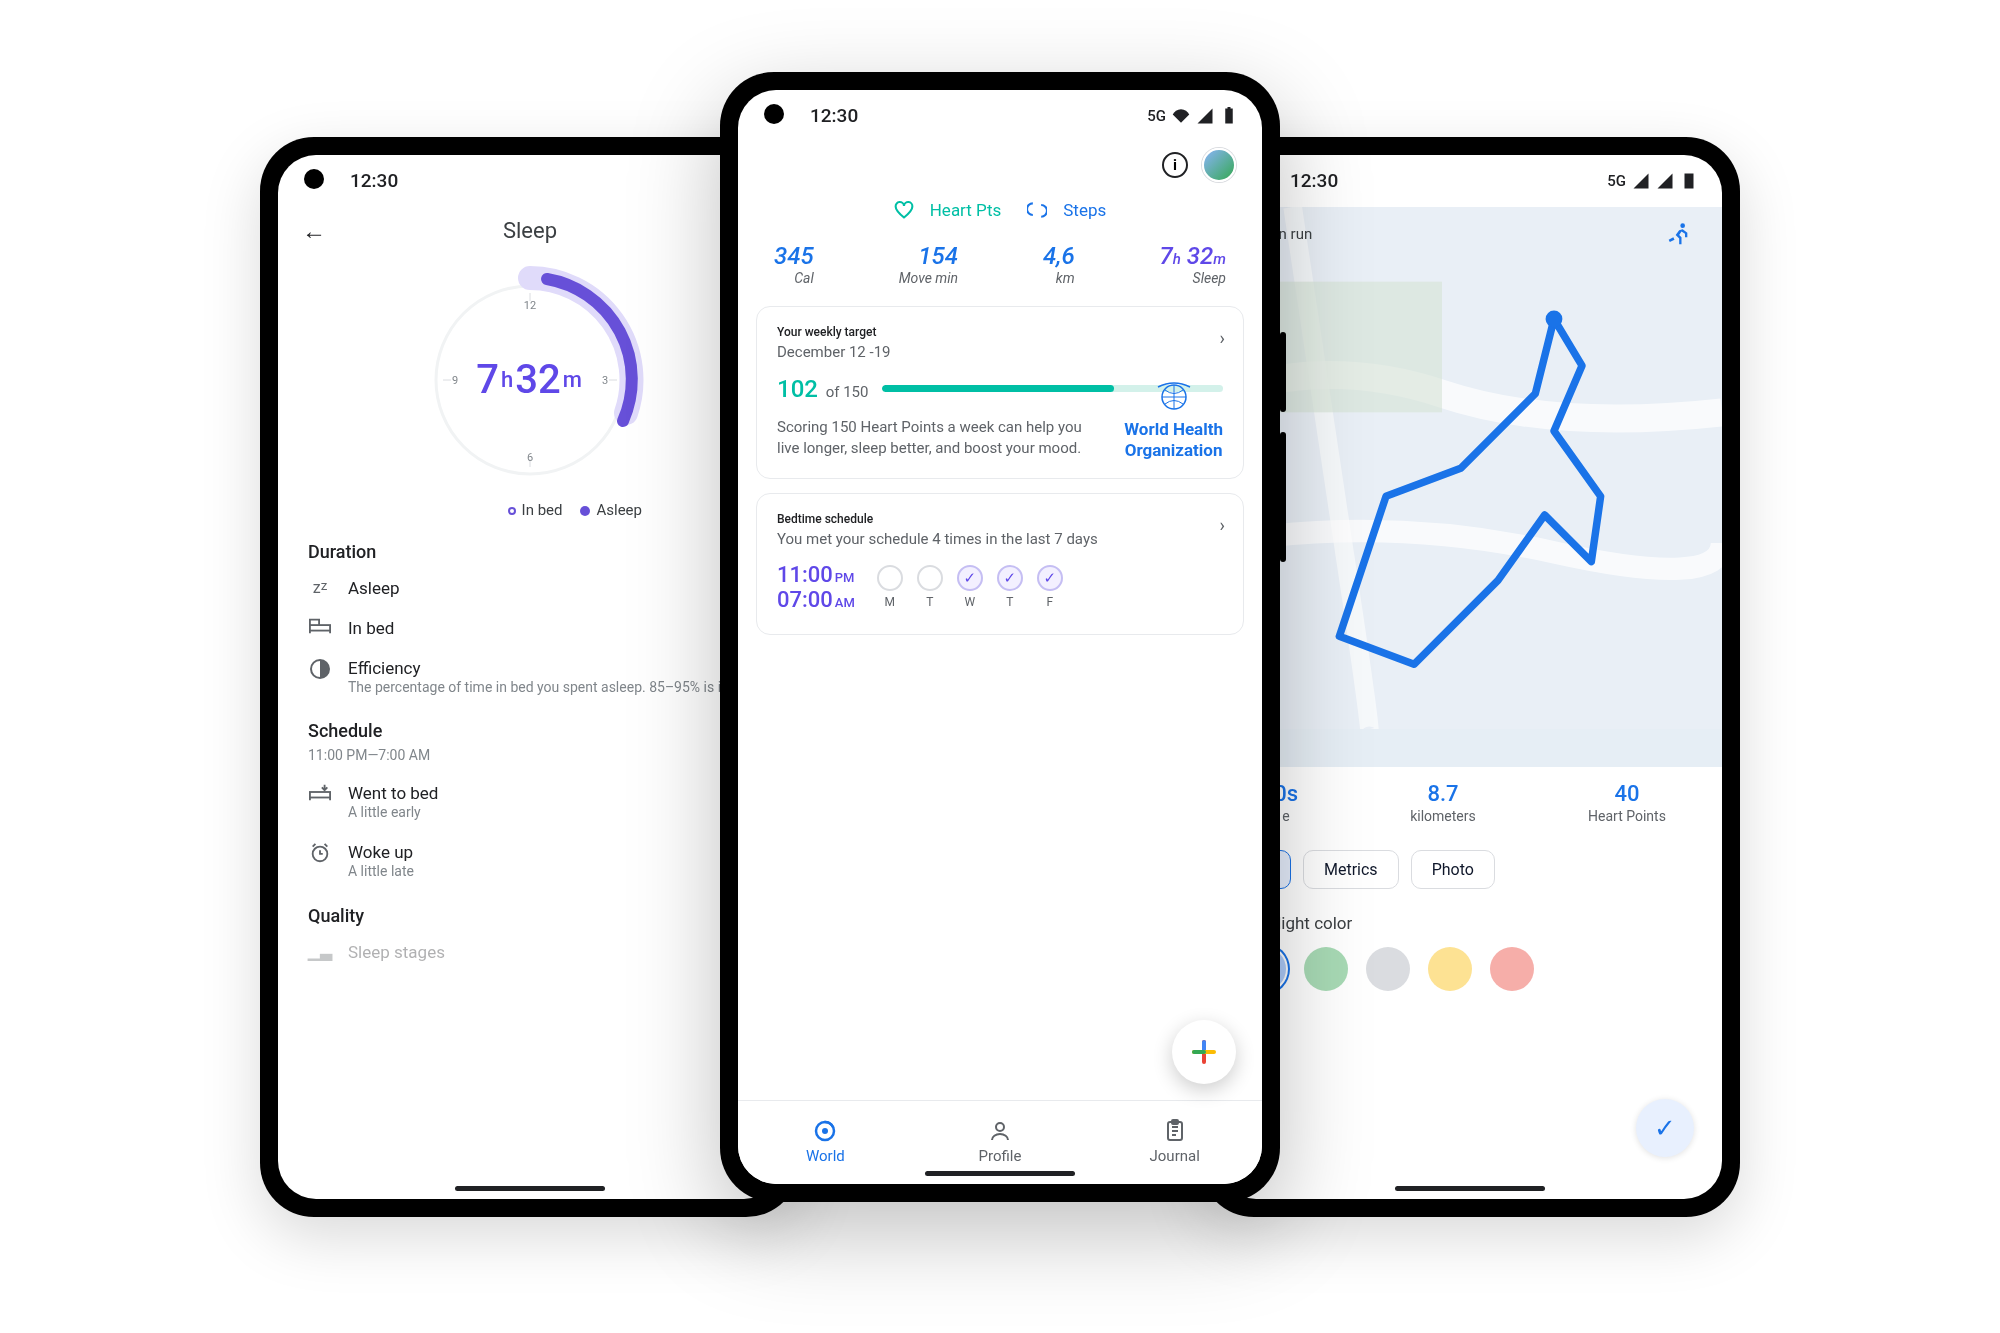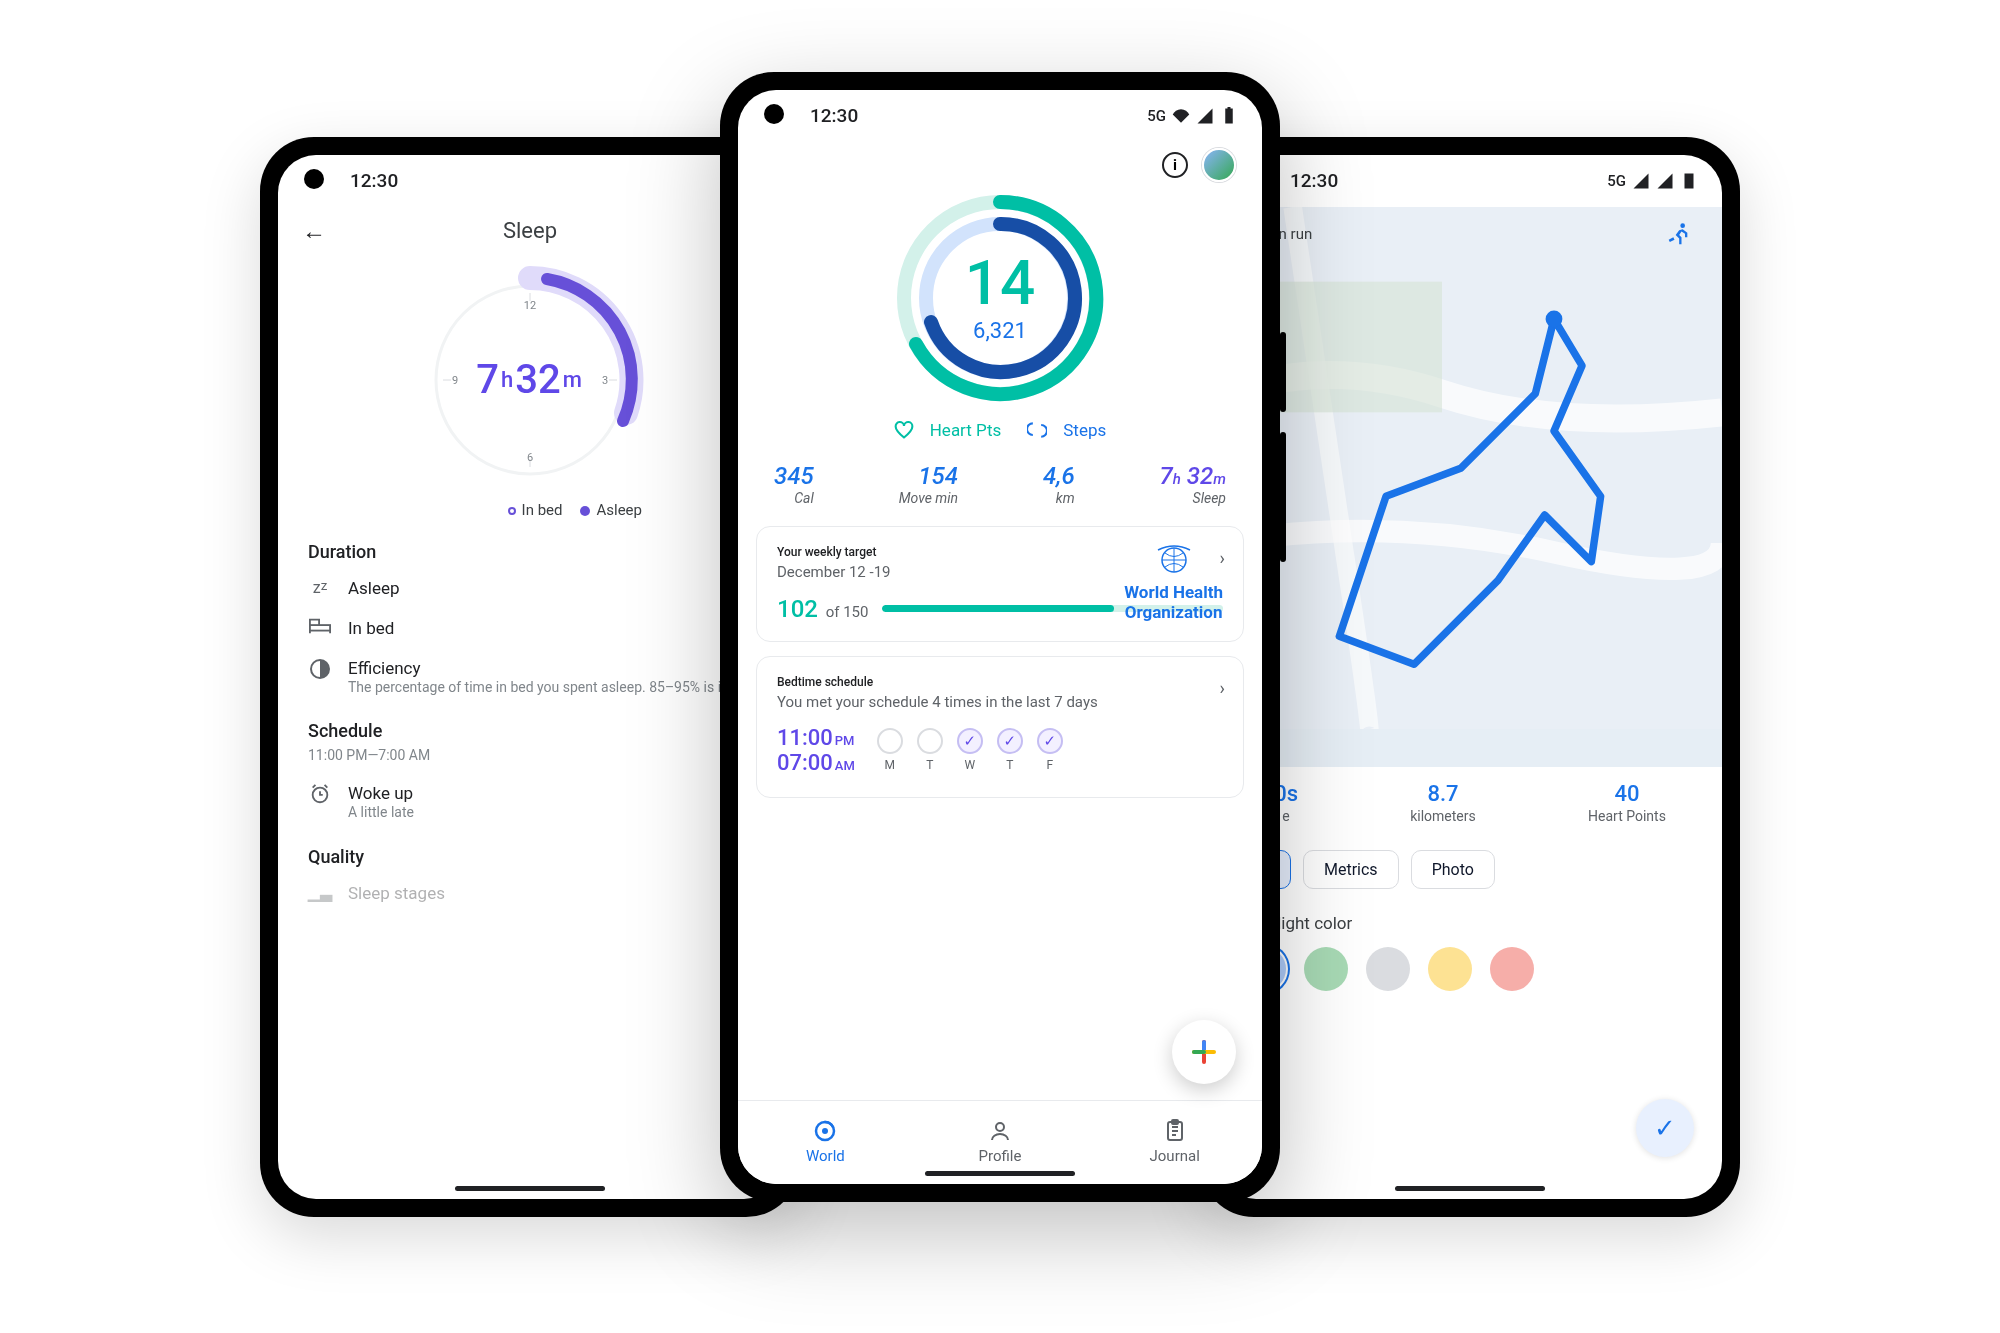--- a/index.html
+++ b/index.html
@@ -186,20 +186,32 @@
           <div class="t2">The percentage of time in bed you spent asleep. 85–95% is ideal.</div>
         </div>
       </div>
     </div>
 
     <div class="sleep-section">
       <h4>Schedule</h4>
       <div class="sub">11:00 PM—7:00 AM</div>
       <div class="sleep-row">
         <span class="ic">
+              <svg width="22" height="18" viewBox="0 0 24 18">
+                <rect x="1" y="9" width="22" height="6" fill="none" stroke="#5f6368" stroke-width="2"></rect>
+                <path d="M1 15 v3 M23 15 v3 M17 1 v6 m-3-3 l3 3 l3-3" fill="none" stroke="#5f6368" stroke-width="2"></path>
+              </svg>
+            </span>
+        <div class="txt">
+          <div class="t1">Went to bed</div>
+          <div class="t2">A little early</div>
+        </div>
+      </div>
+      <div class="sleep-row">
+        <span class="ic">
               <svg width="22" height="22" viewBox="0 0 24 24">
                 <circle cx="12" cy="13" r="8" fill="none" stroke="#5f6368" stroke-width="2"></circle>
                 <path d="M12 9 v4 h3 M4 5 l3-3 M20 5 l-3-3" fill="none" stroke="#5f6368" stroke-width="2"></path>
               </svg>
             </span>
         <div class="txt">
           <div class="t1">Woke up</div>
           <div class="t2">A little late</div>
         </div>
       </div>
@@ -306,32 +318,20 @@
         <svg viewBox="0 0 12 24">
               <path d="M4 0 h4 v2 h3 v20 h-10 v-20 h3 z" fill="#202124"></path>
             </svg>
       </span>
     </div>
     <div class="home-top">
       <span class="info">i</span>
       <span class="avatar"></span>
     </div>
     <div class="home-ring-wrap">
-      <div class="home-ring">
-        <svg width="220" height="220" viewBox="0 0 220 220">
-          <circle cx="110" cy="110" r="96" fill="none" stroke="#d3f1ea" stroke-width="14"></circle>
-          <path d="M110 14 A 96 96 0 1 1 26 156" fill="none" stroke="#00bfa5" stroke-width="14" stroke-linecap="round"></path>
-          <circle cx="110" cy="110" r="74" fill="none" stroke="#d2e3fc" stroke-width="14"></circle>
-          <path d="M110 36 A 74 74 0 1 1 41 134" fill="none" stroke="#174ea6" stroke-width="14" stroke-linecap="round"></path>
-        </svg>
-        <div class="home-ring-center">
-          <span class="big">14</span>
-          <span class="sm">6,321</span>
-        </div>
-      </div>
       <div class="home-metrics-labels">
         <span class="lbl">
               <svg width="20" height="20" viewBox="0 0 24 24">
                 <path d="M12 21 C6 16 2 12 2 8 a5 5 0 0 1 10-1 a5 5 0 0 1 10 1 c0 4-4 8-10 13z" fill="none" stroke="#00bfa5" stroke-width="2.5"></path>
               </svg>
               <span class="hp">Heart Pts</span>
             </span>
         <span class="lbl">
               <svg width="20" height="20" viewBox="0 0 24 24">
                 <path d="M7 4 a4 4 0 1 0 0 14 M17 6 a4 4 0 1 1 0 14" fill="none" stroke="#1a73e8" stroke-width="2.5"></path>
@@ -362,20 +362,21 @@
     <div class="card">
       <span class="chev">›</span>
       <h3>Your weekly target</h3>
       <div class="date">December 12 -19</div>
       <div class="target-row">
         <span><span class="num">102</span><span class="of"> <span>of</span> <span>150</span></span></span>
         <div class="bar">
               <div class="fill" id="weekly-fill" style="width: 68%;"></div>
             </div>
       </div>
+      <div class="desc">Scoring 150 Heart Points a week can help you live longer, sleep better, and boost your mood.</div>
       <div class="who-badge">
         <svg width="44" height="36" viewBox="0 0 44 36">
               <circle cx="22" cy="16" r="12" fill="none" stroke="#1a73e8" stroke-width="1.5"></circle>
               <path d="M22 4 v24 M10 16 h24 M13 9 q9 7 18 0 M13 23 q9-7 18 0" fill="none" stroke="#1a73e8" stroke-width="1"></path>
               <path d="M6 6 q16-8 32 0" fill="none" stroke="#1a73e8" stroke-width="1.5"></path>
             </svg>
         <div>World Health</div>
             <div>Organization</div>
       </div>
     </div>

